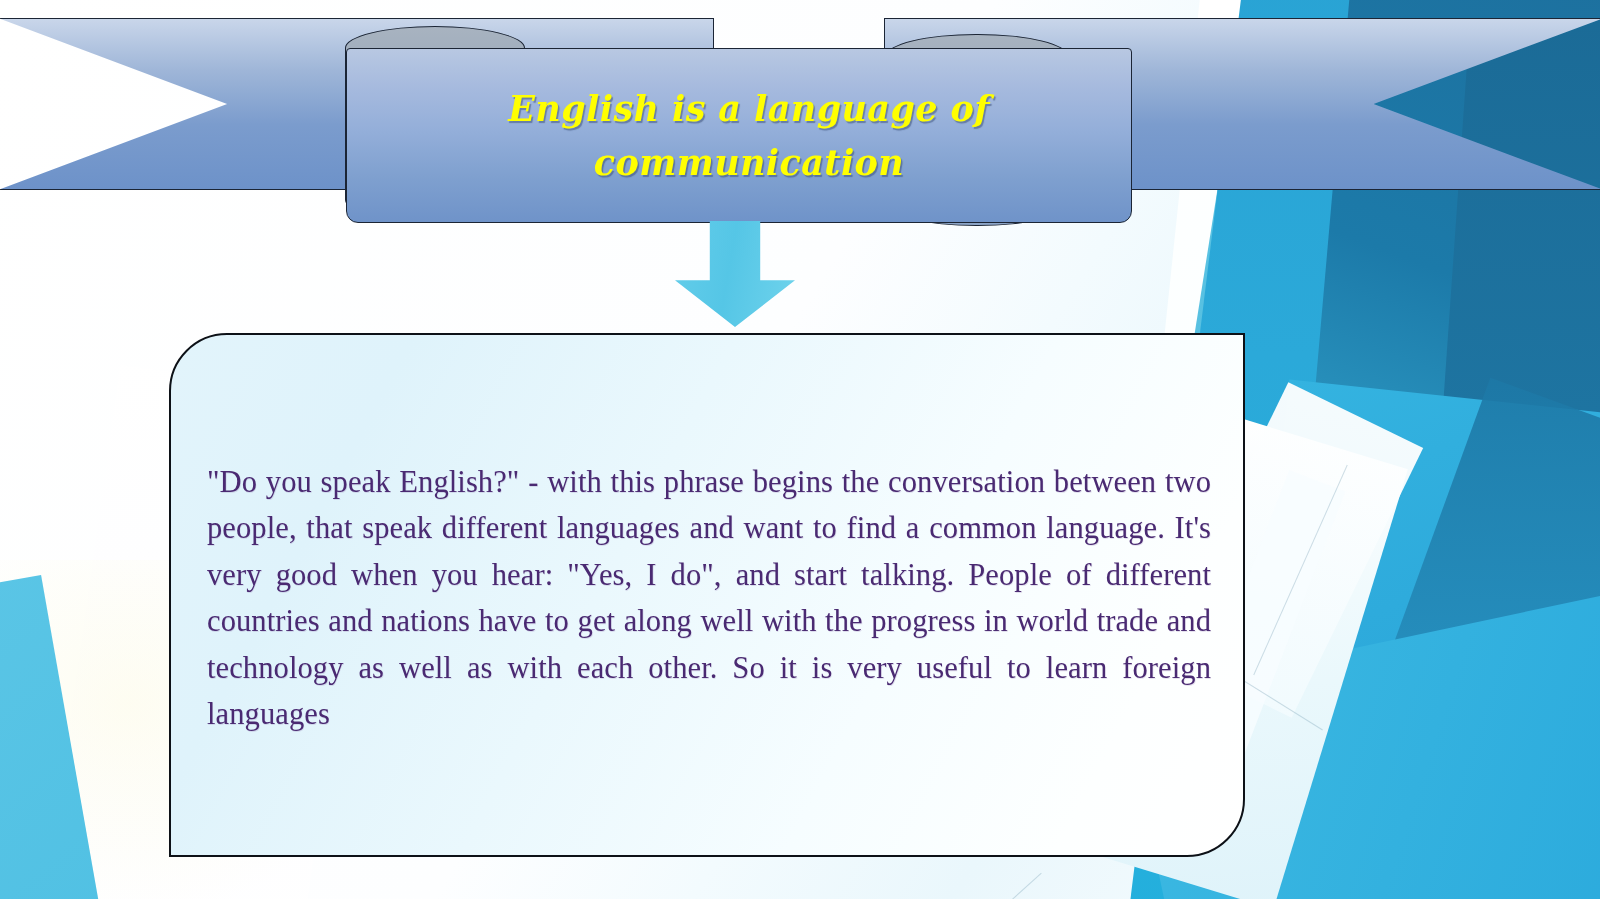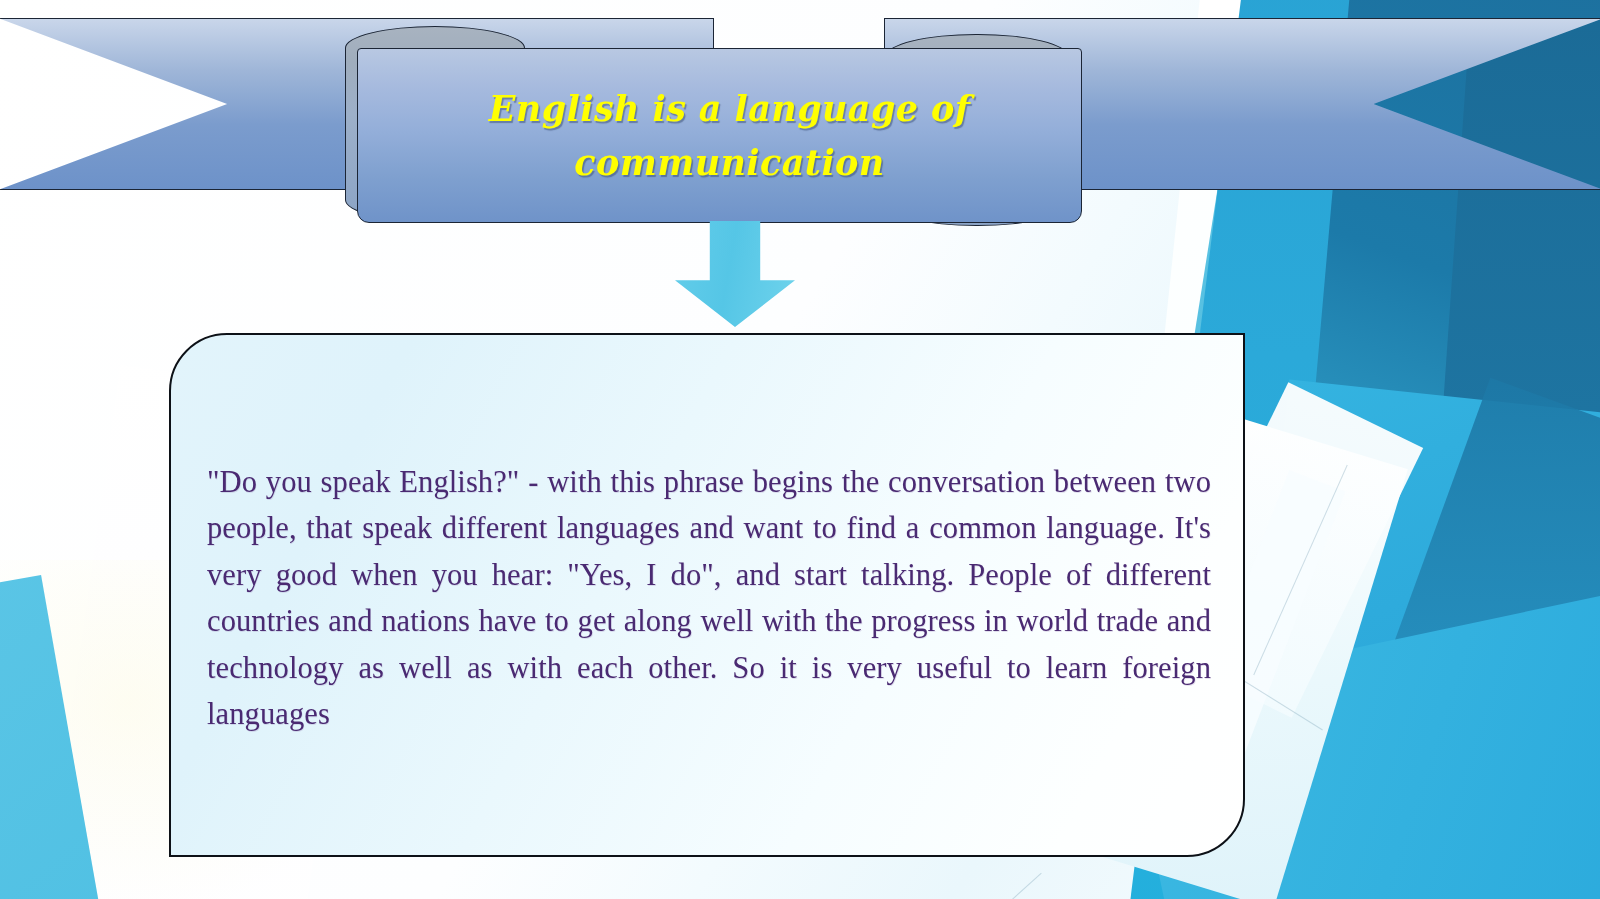--- a/index.html
+++ b/index.html
@@ -166,22 +166,22 @@
     background: linear-gradient(180deg, #a8b3c0 0%, #9fadbd 18%, #9db0c9 45%, #8ba4c6 100%);
   }
   .roll-right {
     left: 886px; top: 34px; width: 182px; height: 192px;
     border-radius: 90px / 22px;
     background: linear-gradient(180deg, #a8b3c0 0%, #9fadbd 18%, #9db0c9 45%, #8ba4c6 100%);
   }
 
   .ribbon-center {
     position: absolute;
-    left: 357px; top: 48px;
-    width: 725px; height: 175px;
+    left: 346px; top: 48px;
+    width: 786px; height: 175px;
     border: 1.6px solid #1b2535;
     border-radius: 4px 4px 12px 12px;
     box-sizing: border-box;
     background: linear-gradient(180deg,
         #b8c8e2 0%,
         #a6bade 22%,
         #93aed9 48%,
         #7fa0cf 74%,
         #6f93c9 100%);
     display: flex;

